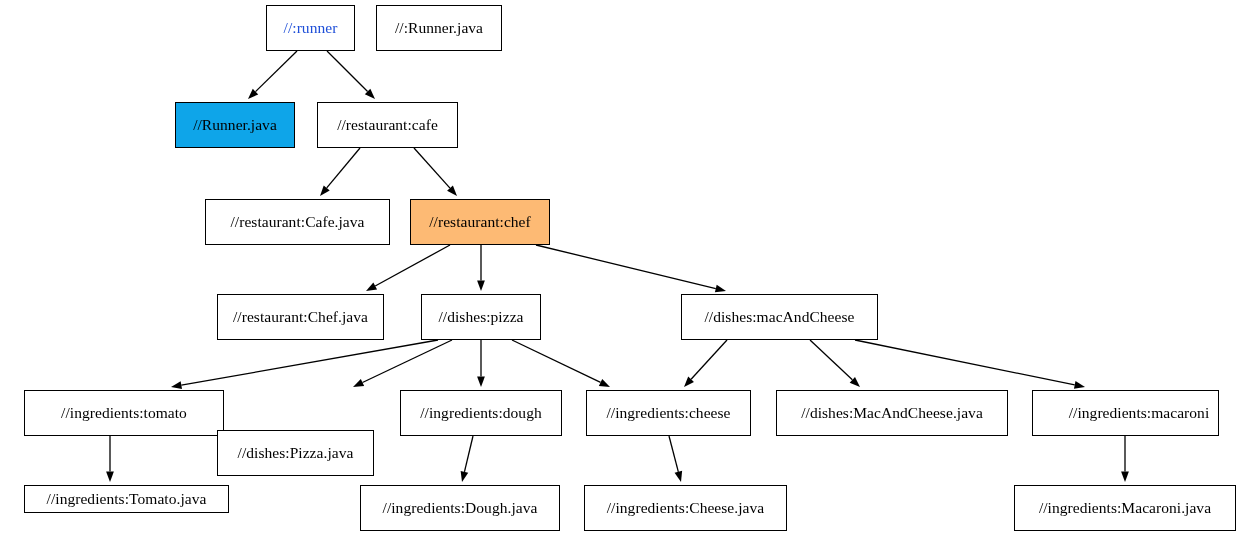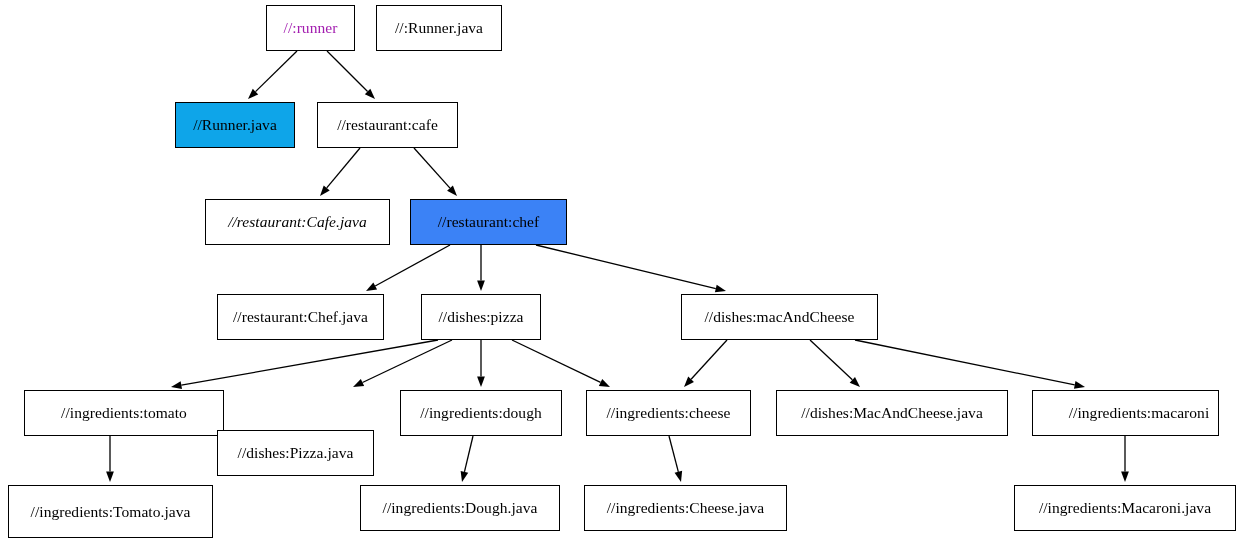--- a/index.html
+++ b/index.html
@@ -118,35 +118,35 @@
         <line x1="669" y1="436" x2="678.3495700799565" y2="471.84001863983315" stroke="#000000" stroke-width="1.3"></line>
         <polygon points="681,482 674.5758627176089,472.8244640387065 682.1232774423041,470.8555732409598" fill="#000000"></polygon>
       </g>
       <g>
         <line x1="1125" y1="436" x2="1125" y2="471.5" stroke="#000000" stroke-width="1.3"></line>
         <polygon points="1125,482 1121.1,471.5 1128.9,471.5" fill="#000000"></polygon>
       </g>
     </svg>
   <div id="node-layer">
       <div class="graph-node" style="left: 266px; top: 5px; width: 89px; height: 46px; border-color: rgb(0, 0, 0); background: rgb(255, 255, 255);">
-        <span class="node-label" style="color: #a21caf;">//:runner</span>
+        <span class="node-label" style="color: #1d4ed8;">//:runner</span>
       </div>
       <div class="graph-node" style="left: 376px; top: 5px; width: 126px; height: 46px; border-color: rgb(0, 0, 0); background: rgb(255, 255, 255);">
         <span class="node-label" style="color: rgb(0, 0, 0);">//:Runner.java</span>
       </div>
       <div class="graph-node" style="left: 175px; top: 102px; width: 120px; height: 46px; border-color: rgb(0, 0, 0); background: #0ea5e9;">
         <span class="node-label" style="color: rgb(0, 0, 0);">//Runner.java</span>
       </div>
       <div class="graph-node" style="left: 317px; top: 102px; width: 141px; height: 46px; border-color: rgb(0, 0, 0); background: rgb(255, 255, 255);">
         <span class="node-label" style="color: rgb(0, 0, 0);">//restaurant:cafe</span>
       </div>
-      <div class="graph-node" style="left: 205px; top: 199px; width: 185px; height: 46px; border-color: rgb(0, 0, 0); background: rgb(255, 255, 255); font-style: italic;">
+      <div class="graph-node" style="left: 205px; top: 199px; width: 185px; height: 46px; border-color: rgb(0, 0, 0); background: rgb(255, 255, 255);">
         <span class="node-label" style="color: rgb(0, 0, 0);">//restaurant:Cafe.java</span>
       </div>
-      <div class="graph-node" style="left: 410px; top: 199px; width: 157px; height: 46px; border-color: rgb(0, 0, 0); background: #3b82f6;">
+      <div class="graph-node" style="left: 410px; top: 199px; width: 140px; height: 46px; border-color: rgb(0, 0, 0); background: #fdba74;">
         <span class="node-label" style="color: rgb(0, 0, 0);">//restaurant:chef</span>
       </div>
       <div class="graph-node" style="left: 217px; top: 294px; width: 167px; height: 46px; border-color: rgb(0, 0, 0); background: rgb(255, 255, 255);">
         <span class="node-label" style="color: rgb(0, 0, 0);">//restaurant:Chef.java</span>
       </div>
       <div class="graph-node" style="left: 421px; top: 294px; width: 120px; height: 46px; border-color: rgb(0, 0, 0); background: rgb(255, 255, 255);">
         <span class="node-label" style="color: rgb(0, 0, 0);">//dishes:pizza</span>
       </div>
       <div class="graph-node" style="left: 681px; top: 294px; width: 197px; height: 46px; border-color: rgb(0, 0, 0); background: rgb(255, 255, 255);">
         <span class="node-label" style="color: rgb(0, 0, 0);">//dishes:macAndCheese</span>
@@ -162,21 +162,21 @@
       </div>
       <div class="graph-node" style="left: 586px; top: 390px; width: 165px; height: 46px; border-color: rgb(0, 0, 0); background: rgb(255, 255, 255);">
         <span class="node-label" style="color: rgb(0, 0, 0);">//ingredients:cheese</span>
       </div>
       <div class="graph-node" style="left: 776px; top: 390px; width: 232px; height: 46px; border-color: rgb(0, 0, 0); background: rgb(255, 255, 255);">
         <span class="node-label" style="color: rgb(0, 0, 0); font-family: Liberation Serif, serif;">//dishes:MacAndCheese.java</span>
       </div>
       <div class="graph-node" style="left: 1032px; top: 390px; width: 187px; height: 46px; border-color: rgb(0, 0, 0); background: rgb(255, 255, 255); padding-left: 27px;">
         <span class="node-label" style="color: rgb(0, 0, 0);">//ingredients:macaroni</span>
       </div>
-      <div class="graph-node" style="left: 8px; top: 485px; width: 205px; height: 53px; border-color: rgb(0, 0, 0); background: rgb(255, 255, 255);">
+      <div class="graph-node" style="left: 24px; top: 485px; width: 205px; height: 28px; border-color: rgb(0, 0, 0); background: rgb(255, 255, 255);">
         <span class="node-label" style="color: rgb(0, 0, 0);">//ingredients:Tomato.java</span>
       </div>
       <div class="graph-node" style="left: 360px; top: 485px; width: 200px; height: 46px; border-color: rgb(0, 0, 0); background: rgb(255, 255, 255);">
         <span class="node-label" style="color: rgb(0, 0, 0);">//ingredients:Dough.java</span>
       </div>
       <div class="graph-node" style="left: 584px; top: 485px; width: 203px; height: 46px; border-color: rgb(0, 0, 0); background: rgb(255, 255, 255);">
         <span class="node-label" style="color: rgb(0, 0, 0);">//ingredients:Cheese.java</span>
       </div>
       <div class="graph-node" style="left: 1014px; top: 485px; width: 222px; height: 46px; border-color: rgb(0, 0, 0); background: rgb(255, 255, 255);">
         <span class="node-label" style="color: rgb(0, 0, 0);">//ingredients:Macaroni.java</span>

